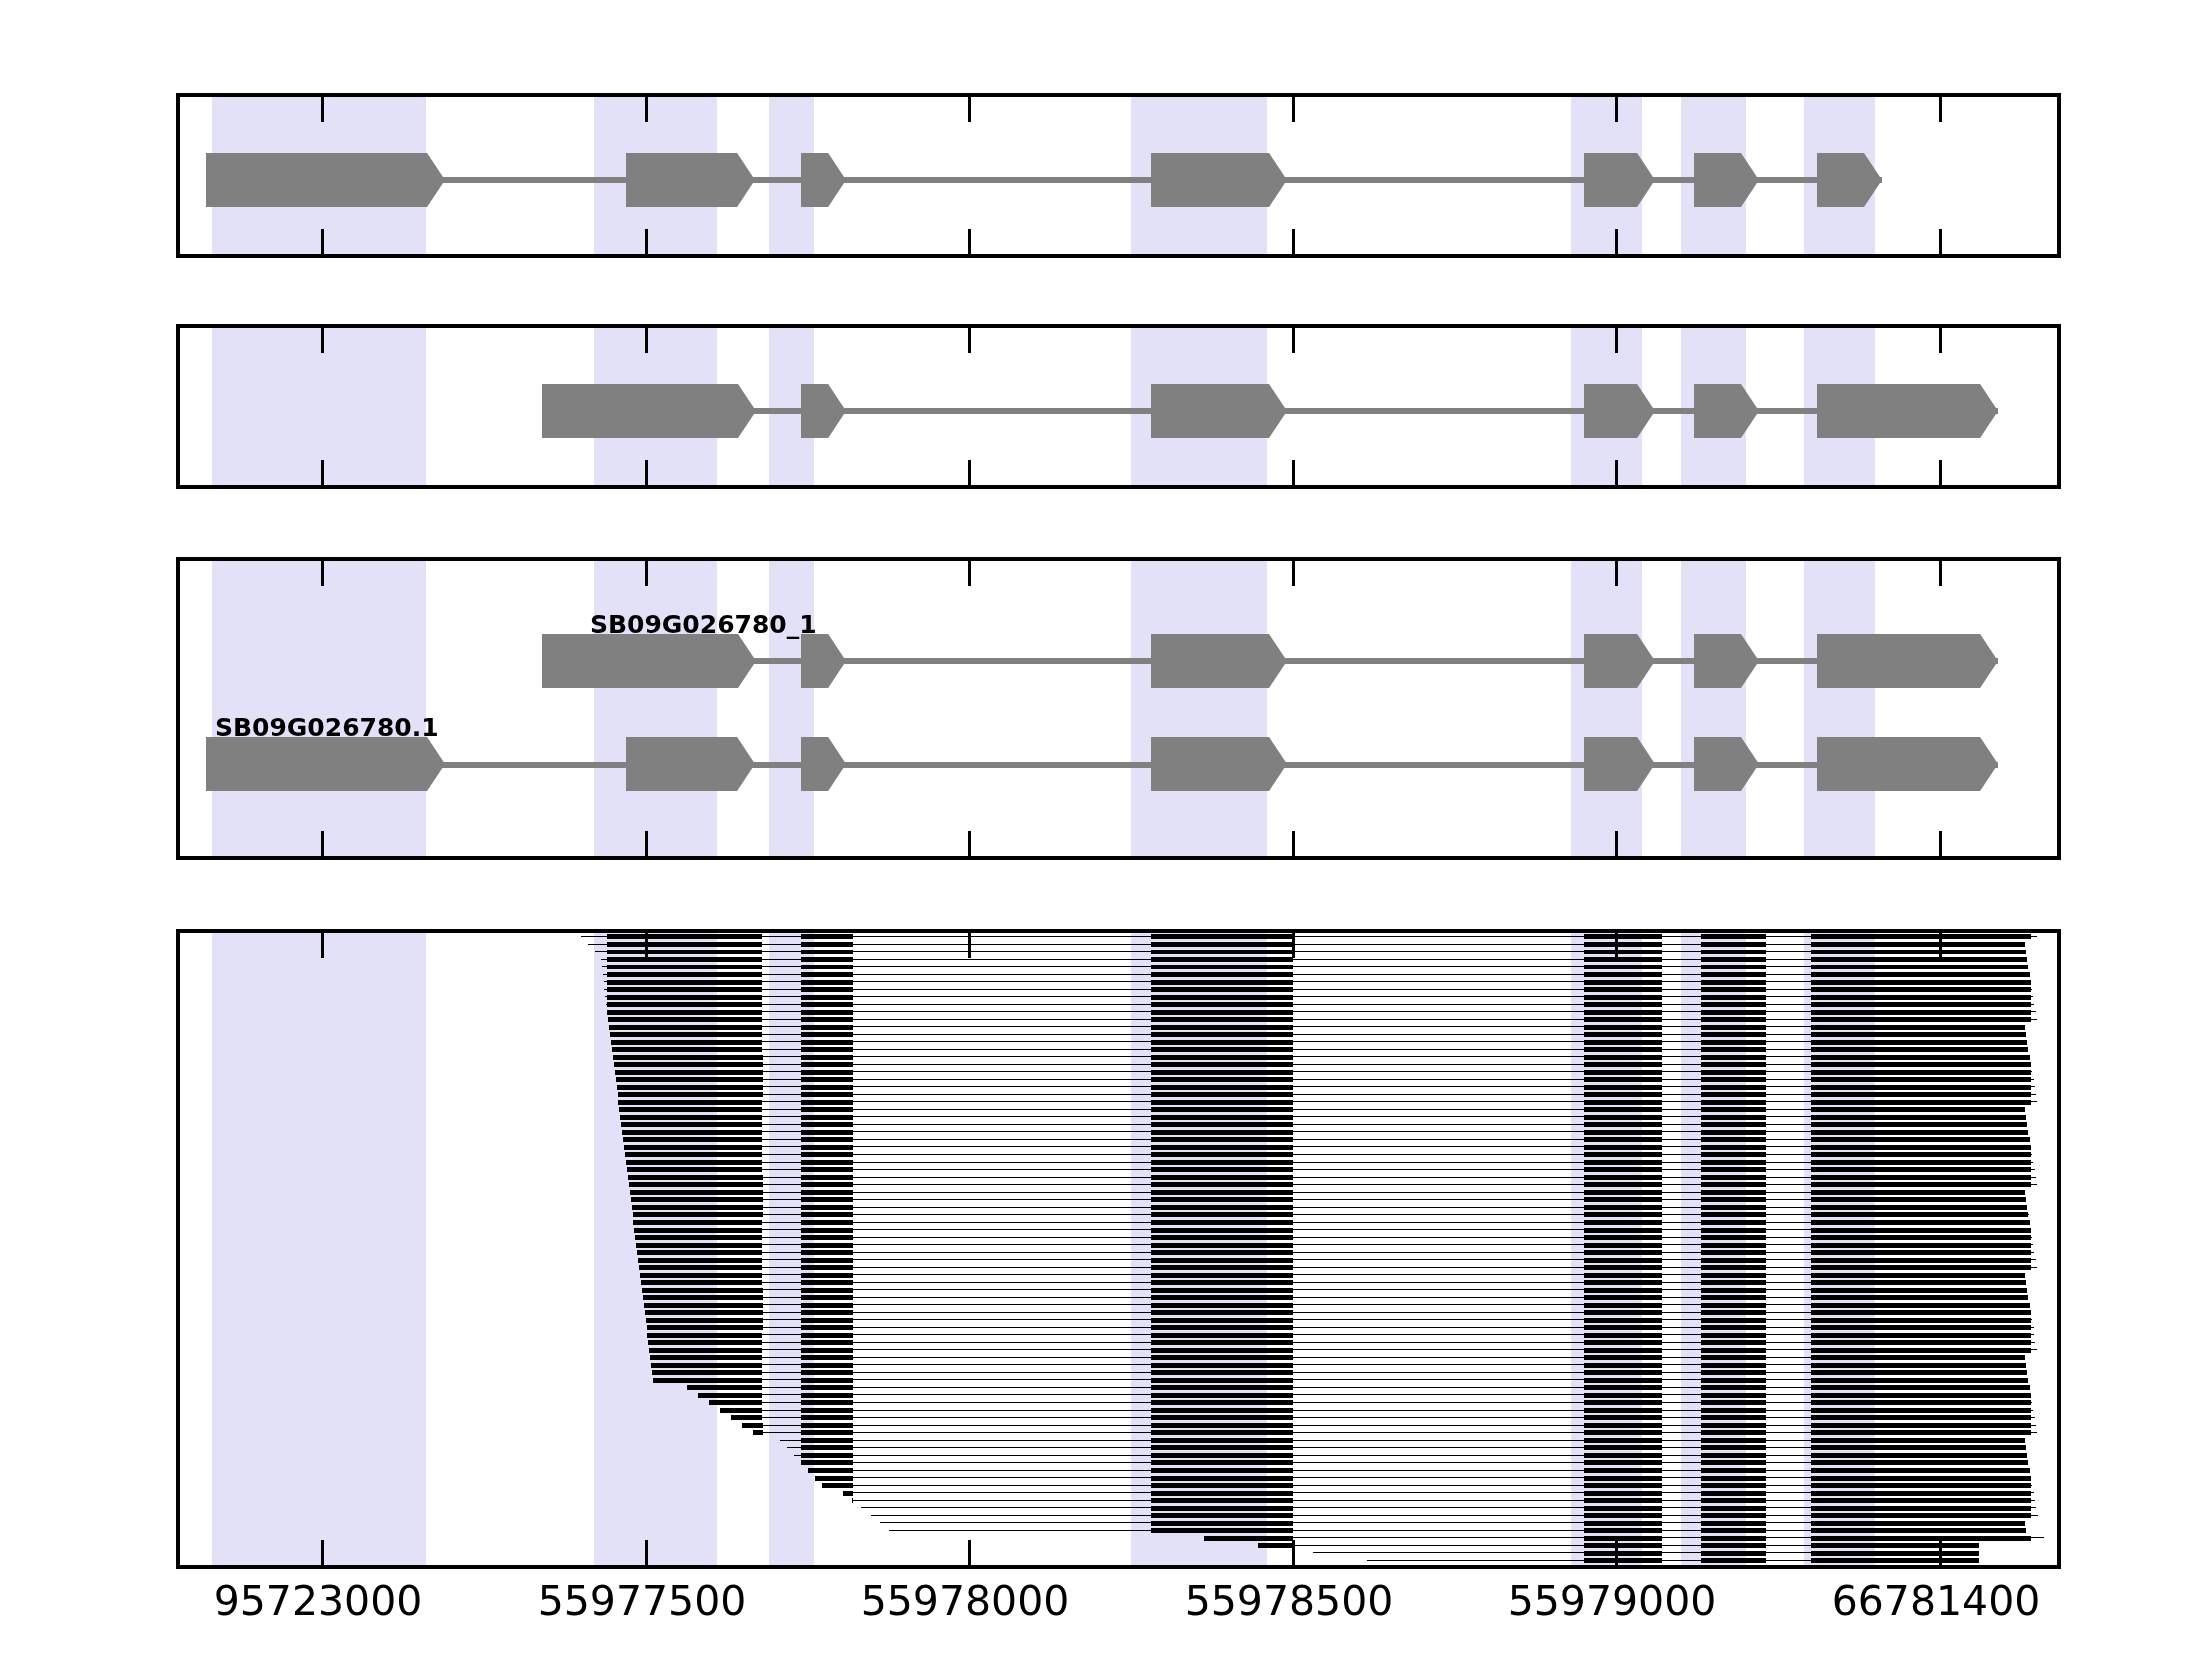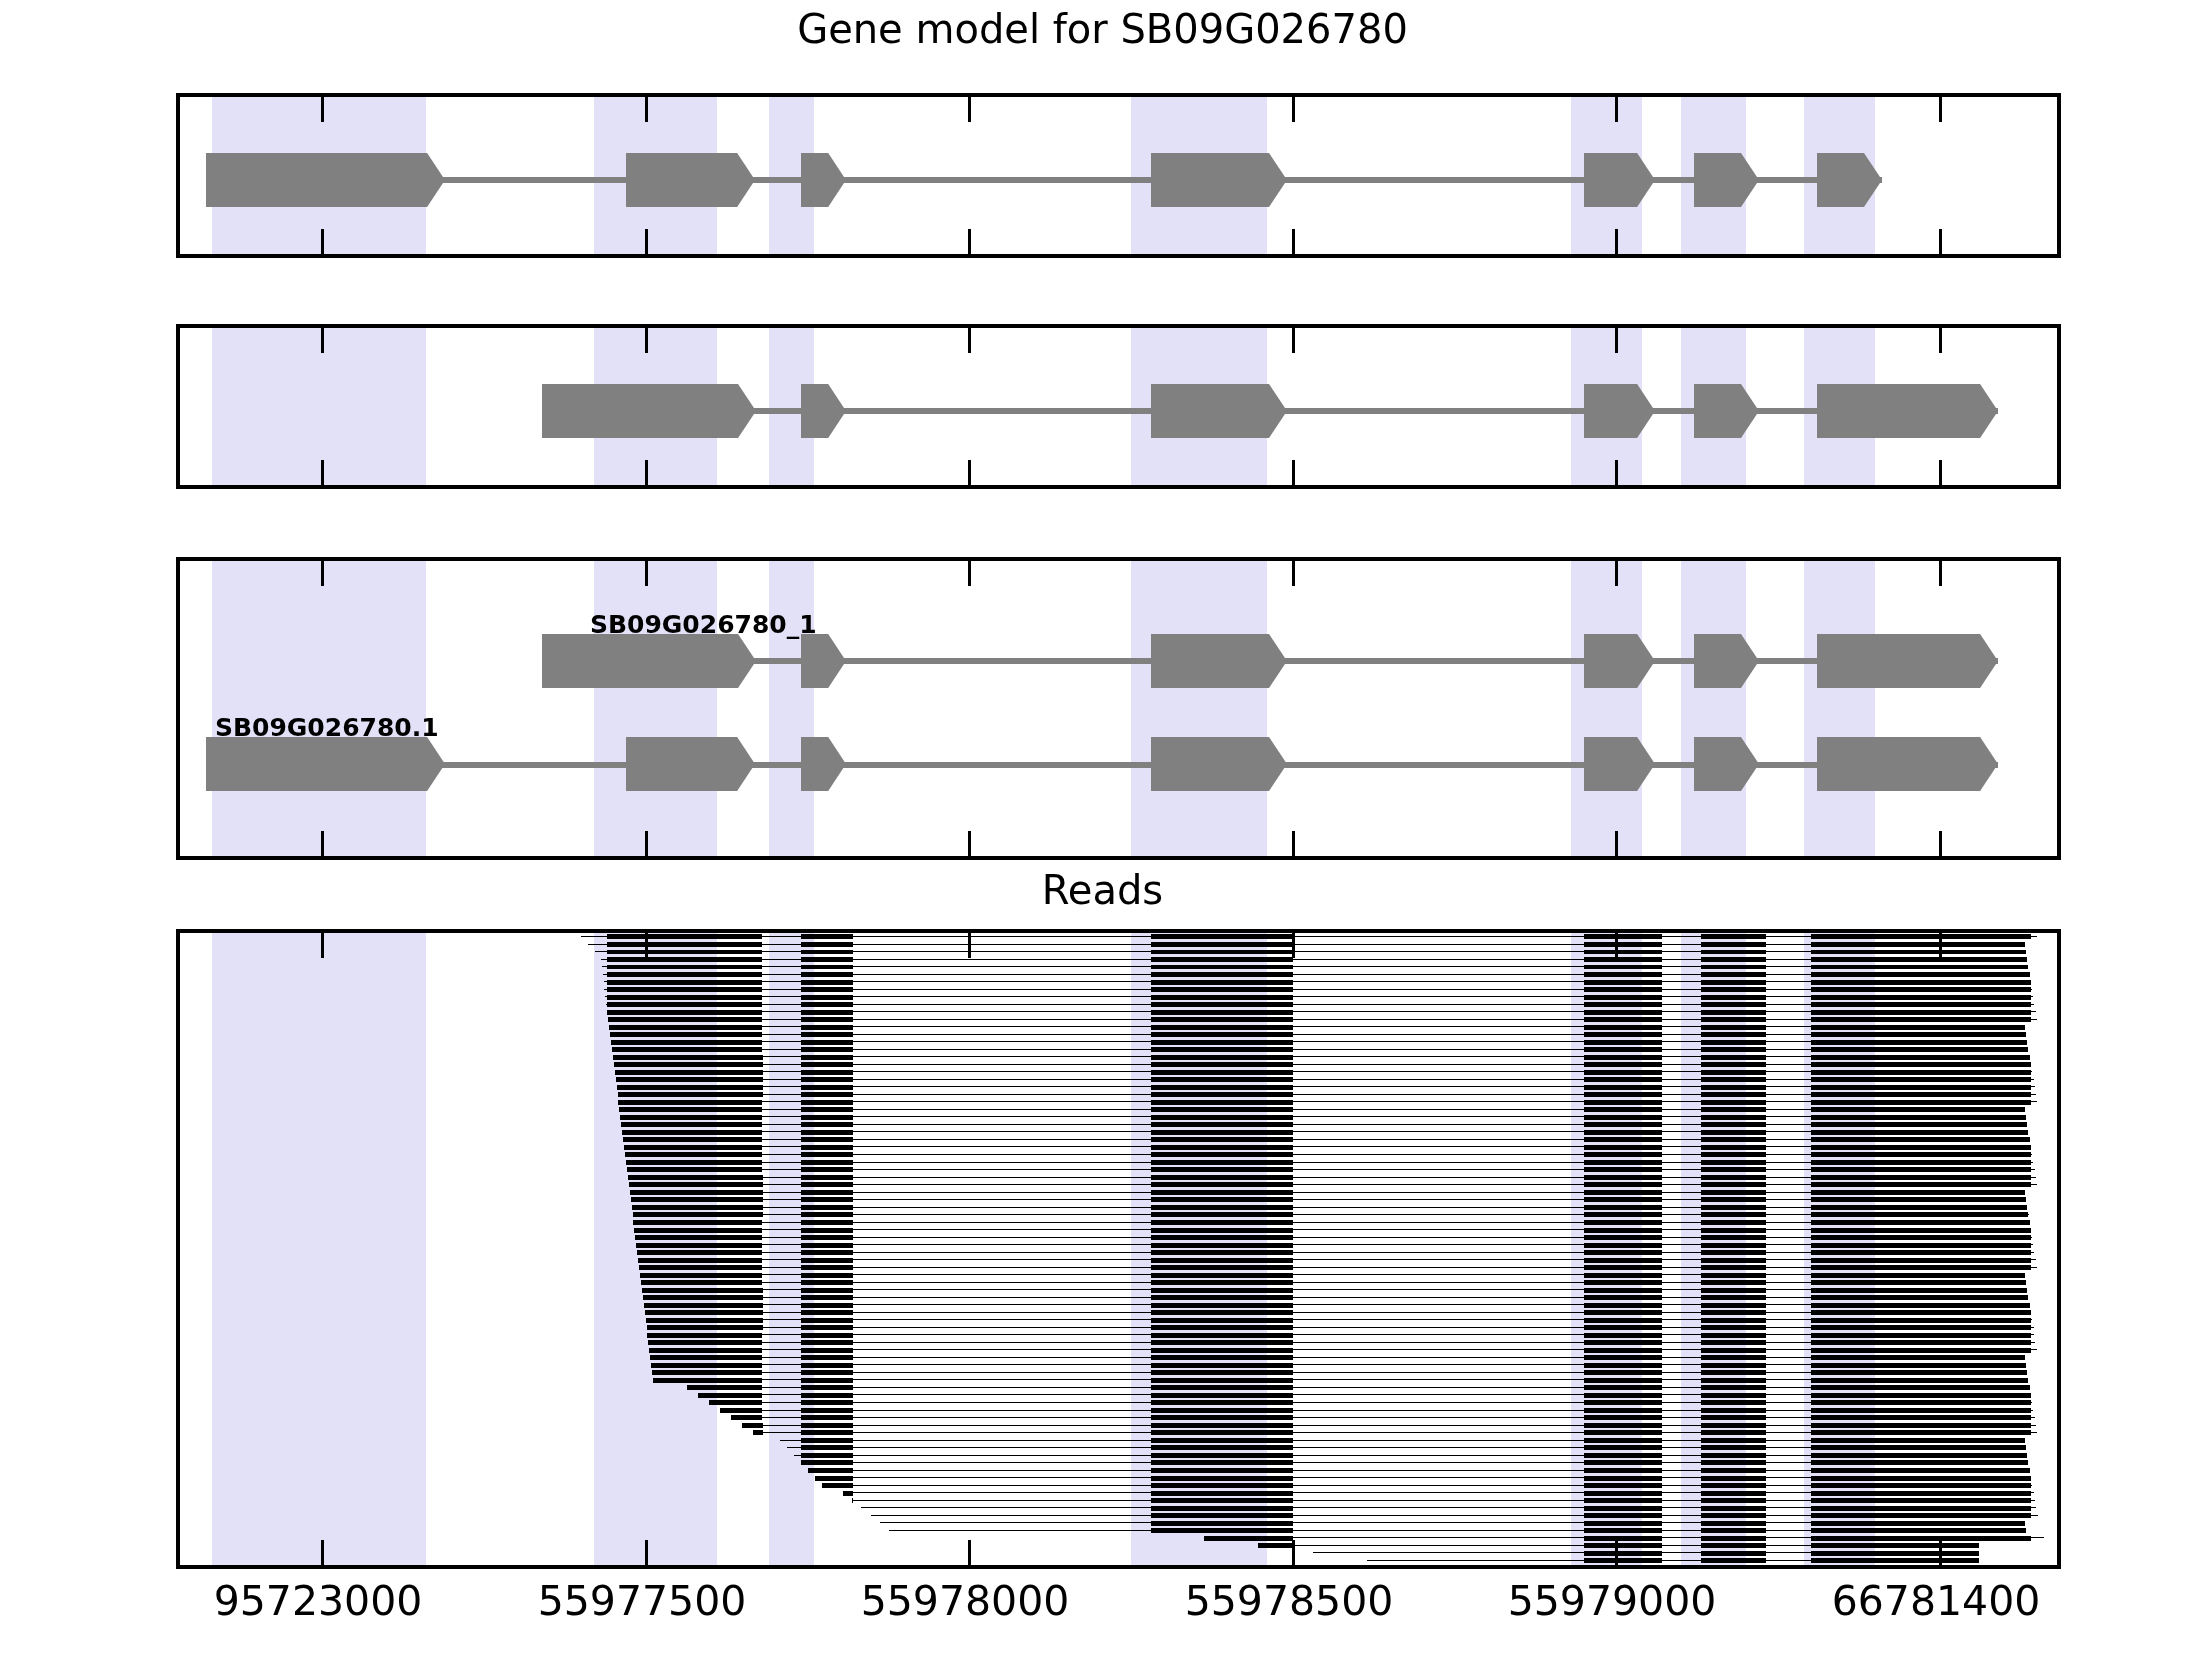--- a/index.html
+++ b/index.html
@@ -23,21 +23,20 @@
   .readline{position:absolute;height:1.4px;background:#000;}
   .xlabels{position:absolute;left:0;width:2205px;}
   .xlab{position:absolute;font-size:41px;color:#000;text-align:center;
         font-family:"DejaVu Sans",sans-serif;transform:translateX(-50%);white-space:nowrap;}
 </style>
 </head>
 <body>
 
 <div class="fig">
 
-  <div class="panel-title" style="top:5.5px;">Gene model for SB09G026780</div>
   <div class="axes" id="ax0" style="left:176px;top:93px;width:1885px;height:165px;">
       <div class="band" style="left: 32px; width: 214px;"></div>
       <div class="band" style="left: 414px; width: 123px;"></div>
       <div class="band" style="left: 589px; width: 45px;"></div>
       <div class="band" style="left: 951px; width: 136px;"></div>
       <div class="band" style="left: 1391px; width: 71px;"></div>
       <div class="band" style="left: 1501px; width: 65px;"></div>
       <div class="band" style="left: 1624px; width: 71px;"></div>
       <div class="tick top" style="left: 141px;"></div>
       <div class="tick bot" style="left: 141px;"></div>
@@ -172,21 +171,20 @@
         <i style="clip-path: polygon(0% 0%, 74.8272% 0%, 100% 50%, 74.8272% 100%, 0% 100%);"></i>
       </div>
       <div class="exon arrow" style="left: 1514px; width: 65px; top: 176px; height: 54px;">
         <i style="clip-path: polygon(0% 0%, 72.31% 0%, 100% 50%, 72.31% 100%, 0% 100%);"></i>
       </div>
       <div class="exon arrow" style="left: 1637px; width: 181px; top: 176px; height: 54px;">
         <i style="clip-path: polygon(0% 0%, 90.1107% 0%, 100% 50%, 90.1107% 100%, 0% 100%);"></i>
       </div>
     </div>
 
-  <div class="panel-title" style="top:867px;">Reads</div>
   <div class="axes" id="ax3" style="left:176px;top:929px;width:1885px;height:640px;">
       <div class="band" style="left: 32px; width: 214px;"></div>
       <div class="band" style="left: 414px; width: 123px;"></div>
       <div class="band" style="left: 589px; width: 45px;"></div>
       <div class="band" style="left: 951px; width: 136px;"></div>
       <div class="band" style="left: 1391px; width: 71px;"></div>
       <div class="band" style="left: 1501px; width: 65px;"></div>
       <div class="band" style="left: 1624px; width: 71px;"></div>
       <div class="tick top" style="left: 141px;"></div>
       <div class="tick bot" style="left: 141px;"></div>

